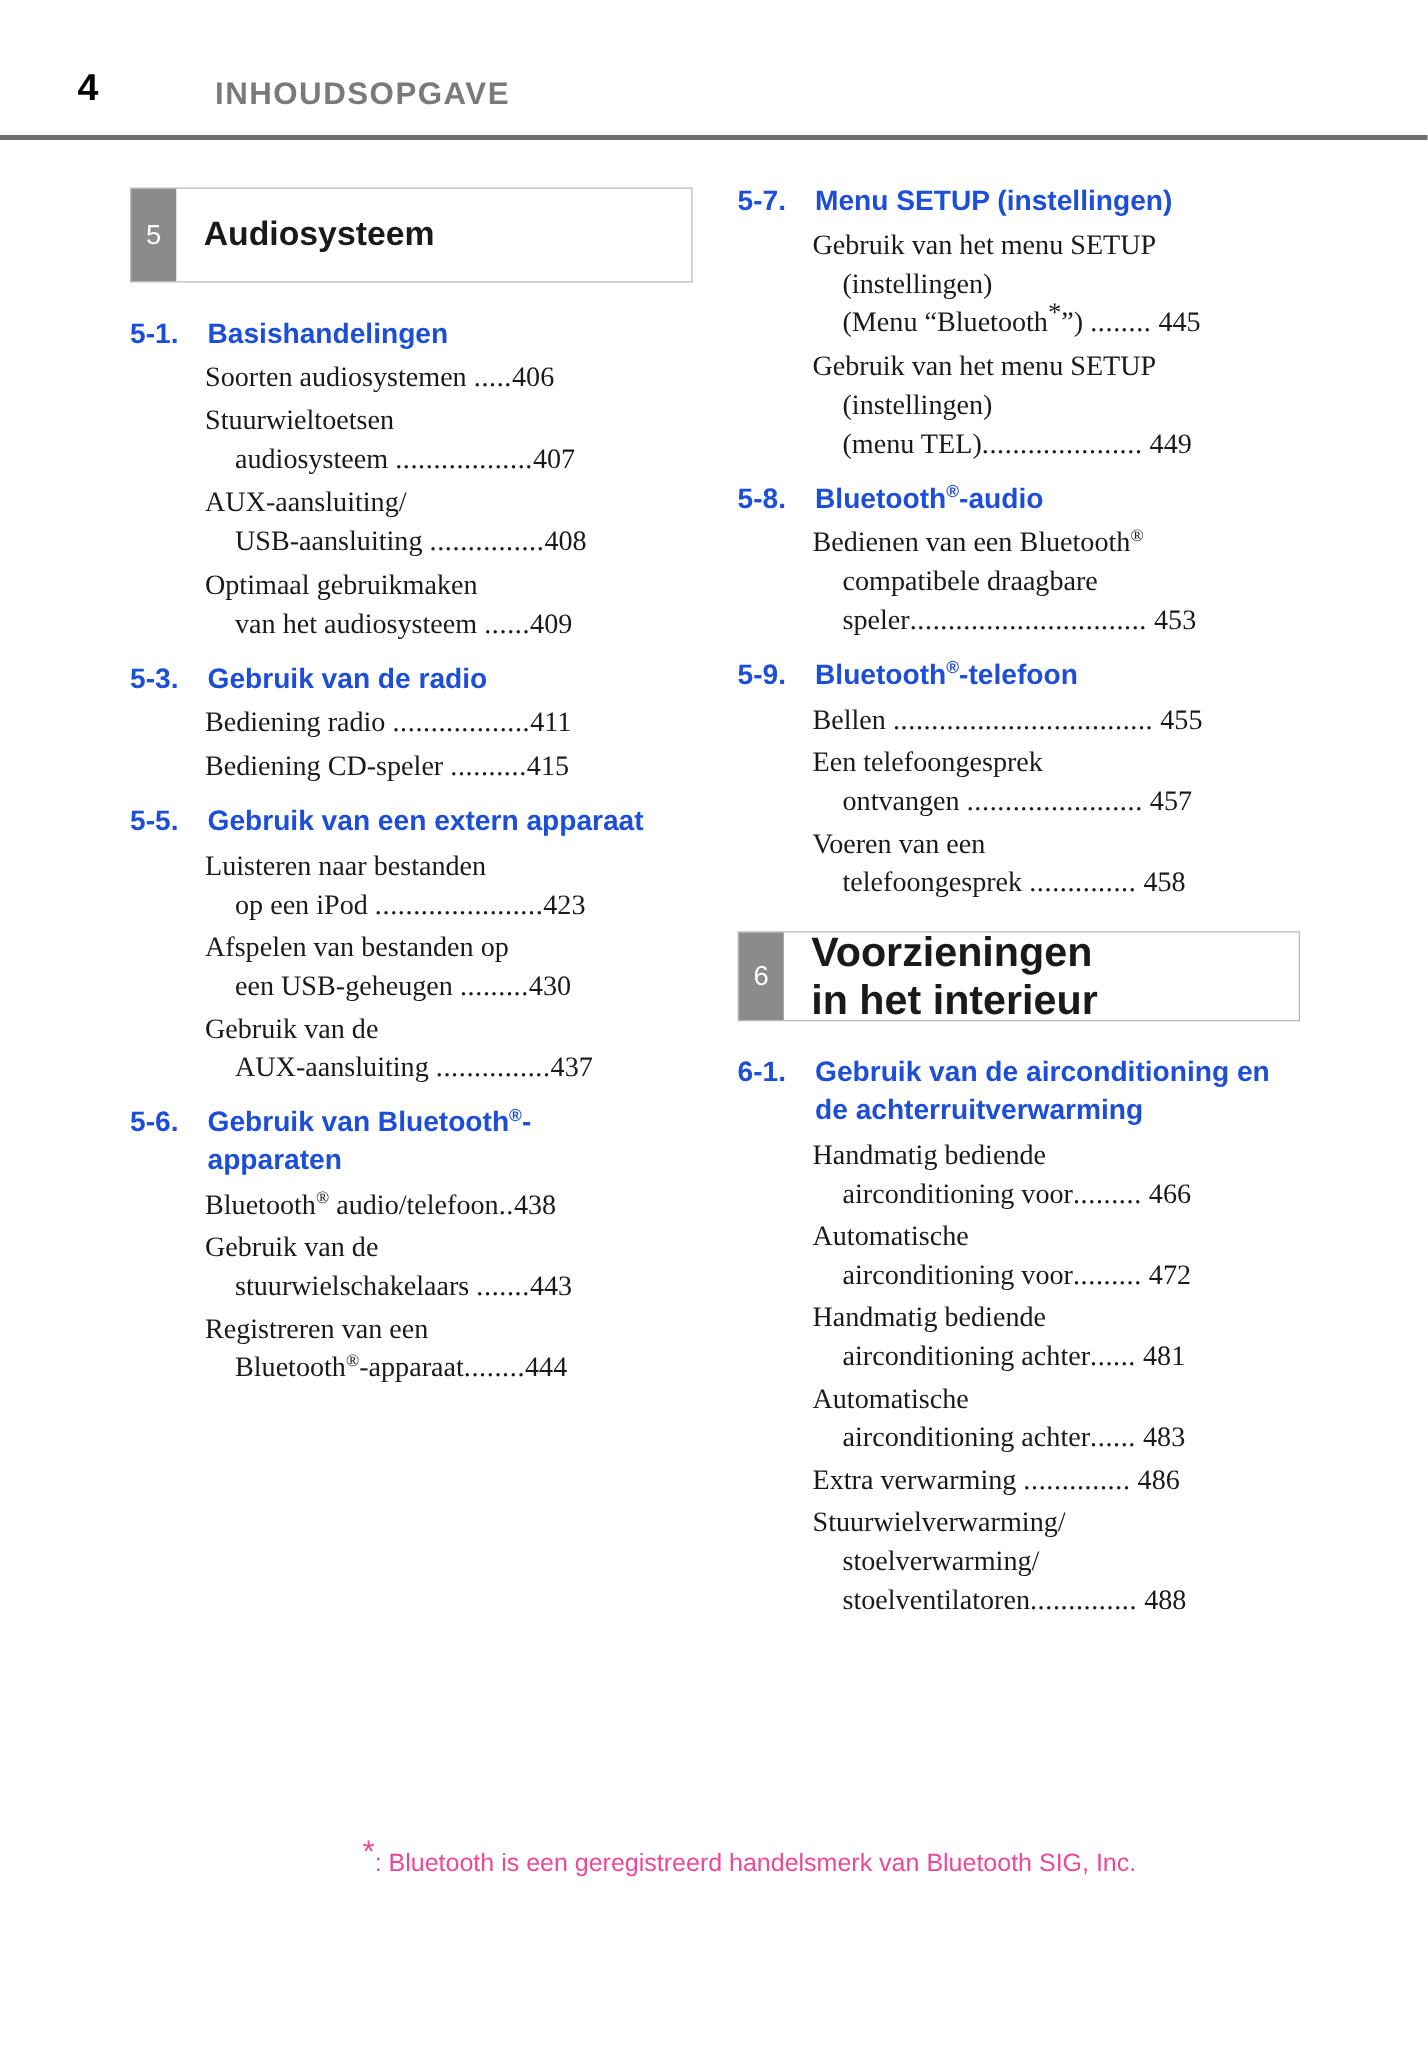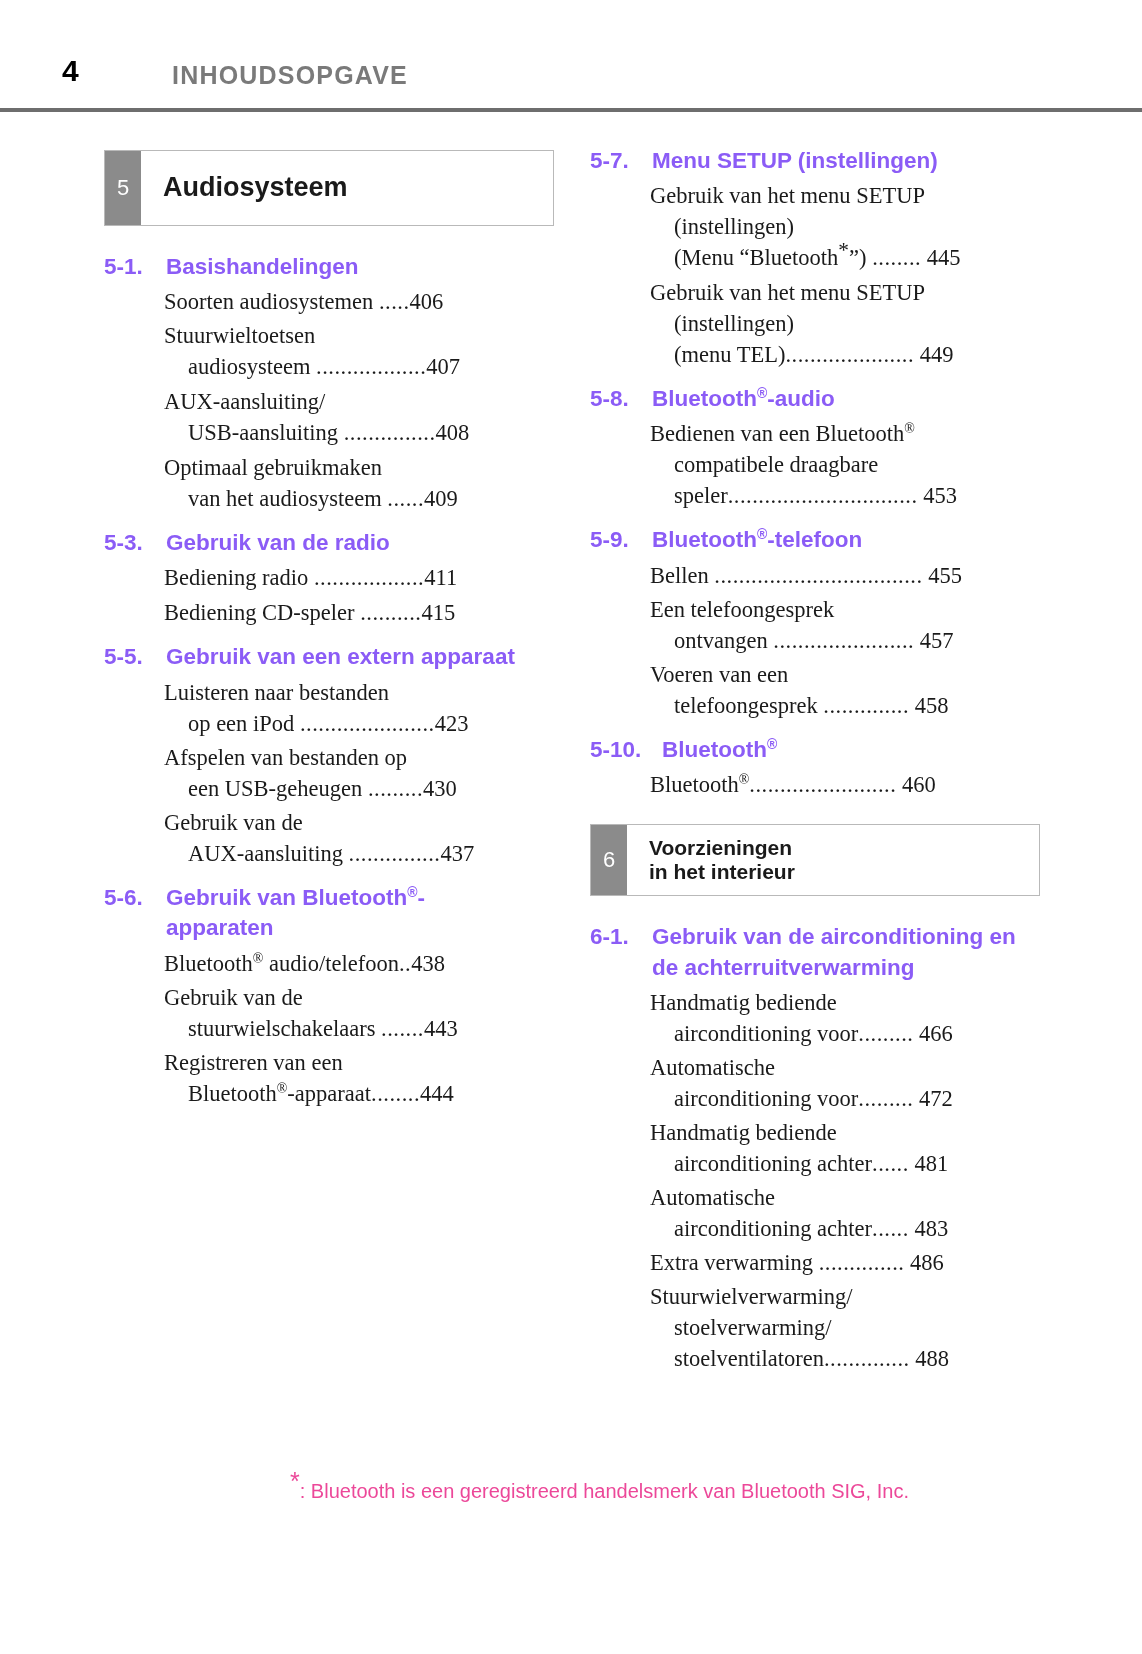--- a/index.html
+++ b/index.html
@@ -86,32 +86,32 @@
   .chapter-title {
     display: flex;
     align-items: center;
     padding-left: 22px;
     font-size: 27px;
     font-weight: bold;
     color: #1a1a1a;
     line-height: 1.15;
   }
   .chapter.two-line { height: 72px; }
-  .chapter.two-line .chapter-title { font-size: 21px; }
+  .chapter.two-line .chapter-title { font-size: 33px; }
 
   
   .section {
     margin-bottom: 4px;
   }
   .section-head {
     display: flex;
     align-items: flex-start;
     font-size: 22.5px;
     font-weight: bold;
-    color: #8b5cf6;
+    color: #1d4ed8;
     line-height: 1.35;
     margin-bottom: 4px;
     margin-top: 14px;
   }
   .section-num {
     flex: 0 0 62px;
     white-space: nowrap;
   }
   .section-num.wide {
     flex: 0 0 72px;
@@ -375,31 +375,20 @@
         <div class="entry">
           <span class="txt">Voeren van een</span>
           <div class="entry-line2" style="padding-left:24px">
             <span class="txt">telefoongesprek</span>
             <span class="dots">..............</span> <span class="pg">458</span>
           </div>
         </div>
       </div>
     </div>
 
-    <div class="section">
-      <div class="section-head">
-        <span class="section-num wide">5-10.</span>
-        <span class="section-name">Bluetooth<sup class="reg">®</sup></span>
-      </div>
-      <div class="entries">
-        <div class="entry">
-          <span class="txt">Bluetooth<sup class="reg">®</sup></span><span class="dots">........................</span> <span class="pg">460</span>
-        </div>
-      </div>
-    </div>
 
     <div class="chapter two-line" style="margin-top:24px;">
       <div class="chapter-num">6</div>
       <div class="chapter-title">
         <span>
           <span>Voorzieningen</span><br>
           <span>in het interieur</span>
         </span>
       </div>
     </div>

